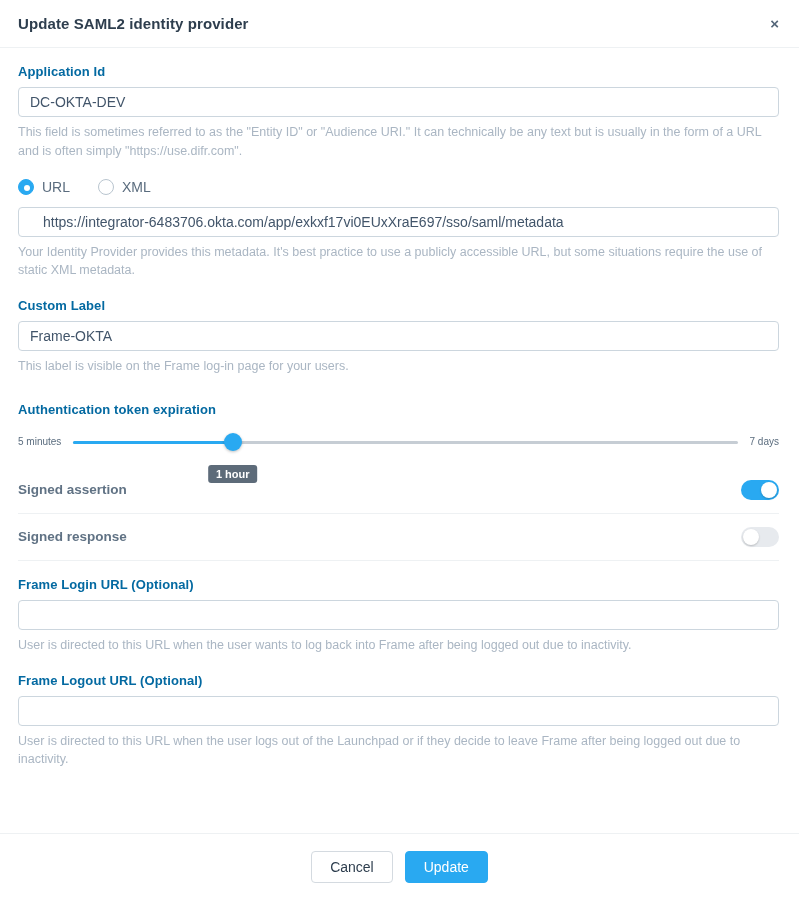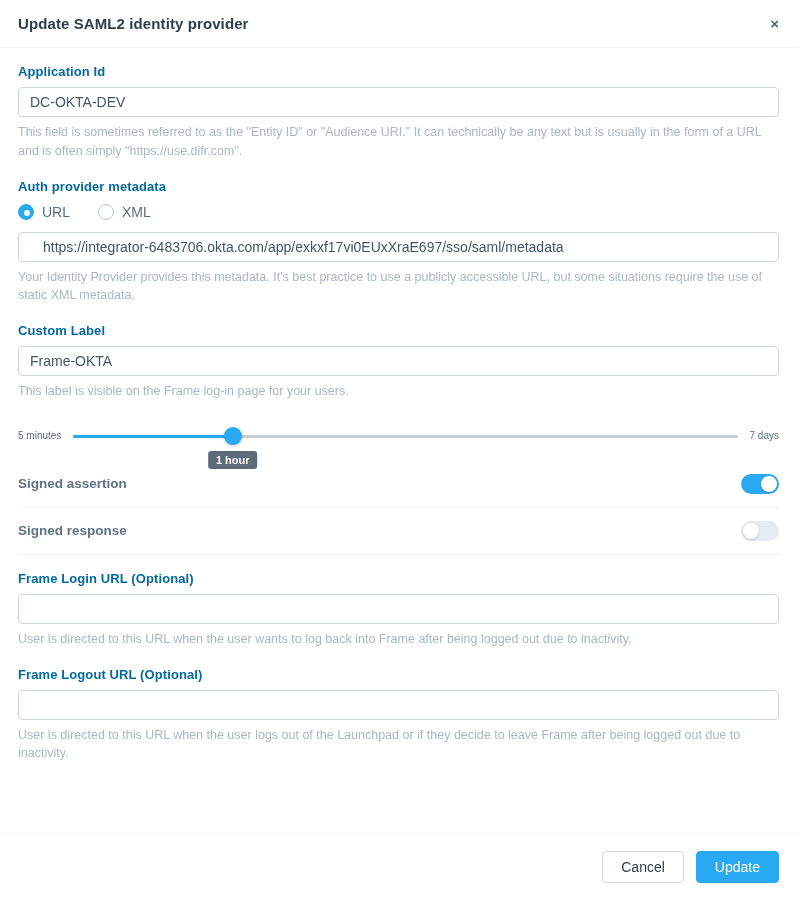--- a/index.html
+++ b/index.html
@@ -29,41 +29,41 @@
   .radio-label { font-size:14px; color:#5a6c7e; }
 
   
   .slider-section { margin-top:26px; margin-bottom:8px; }
   .slider-row { display:flex; align-items:center; margin-top:16px; }
   .slider-minmax { font-size:10px; color:#5a6c7e; white-space:nowrap; }
   .slider-track-wrap { flex:1; position:relative; height:18px; margin:0 12px; }
   .slider-track { position:absolute; top:8px; left:0; right:0; height:3px; border-radius:2px; background:#c6cdd4; }
   .slider-fill { position:absolute; top:8px; left:0; height:3px; border-radius:2px; background:#29a9f1; }
   .slider-handle { position:absolute; top:0; width:18px; height:18px; border-radius:50%; background:#29a9f1; transform:translateX(-50%); box-shadow:0 1px 3px rgba(0,0,0,.25); cursor:pointer; }
-  .slider-tooltip { position:absolute; top:24px; transform:translateX(-50%); background:#5d6b79; color:#fff; font-size:11px; font-weight:bold; padding:3px 8px; border-radius:3px; white-space:nowrap; }
+  .slider-tooltip { position:absolute; top:32px; transform:translateX(-50%); background:#5d6b79; color:#fff; font-size:11px; font-weight:bold; padding:3px 8px; border-radius:3px; white-space:nowrap; }
 
   
   .toggle-row { display:flex; align-items:center; justify-content:space-between; padding:13px 0; border-bottom:1px solid #eef1f3; }
   .toggle-row:first-of-type { margin-top:10px; }
   .toggle-label { font-size:13.5px; font-weight:bold; color:#607284; }
   .toggle { width:38px; height:20px; border-radius:10px; position:relative; cursor:pointer; flex:0 0 38px; }
   .toggle.off { background:#e7eaee; }
   .toggle.on  { background:#29a9f1; }
   .toggle .knob { position:absolute; top:2px; width:16px; height:16px; border-radius:50%; background:#fff; box-shadow:0 1px 2px rgba(0,0,0,.2); }
   .toggle.off .knob { left:2px; }
   .toggle.on  .knob { right:2px; }
 
   .after-toggles { margin-top:16px; }
 
   
   .url-rows { margin-top:26px; }
   .url-row { display:flex; align-items:center; justify-content:space-between; padding:13px 0; }
 
   
-  .modal-footer { flex:0 0 66px; border-top:1px solid #eef1f3; display:flex; align-items:center; justify-content:flex-end; gap:12px; padding:0 20px; }
+  .modal-footer { flex:0 0 66px; border-top:1px solid #eef1f3; display:flex; align-items:center; justify-content:center; gap:12px; padding:0 32px; }
   .btn { height:32px; border-radius:4px; font-size:14px; font-family:"Liberation Sans", sans-serif; cursor:pointer; padding:0 18px; }
   .btn-cancel { background:#fff; border:1px solid #d4dae0; color:#2e3e4e; }
   .btn-update { background:#29a9f1; border:1px solid #29a9f1; color:#fff; }
 </style>
 </head>
 <body>
 
 <div class="modal">
 
   <div class="modal-header">
@@ -73,21 +73,20 @@
 
   <div class="modal-body">
 
     <div class="section">
       <div class="field-label">Application Id</div>
       <input class="text-input" type="text" value="DC-OKTA-DEV" style="">
       <div class="helper">This field is sometimes referred to as the "Entity ID" or "Audience URI." It can technically be any text but is usually in the form of a URL and is often simply "https://use.difr.com".</div>
     </div>
 
     <div class="section">
-      <div class="field-label">Auth provider metadata</div>
       <div class="radio-row">
         <div class="radio-opt selected">
           <span class="radio-circle"></span>
           <span class="radio-label">URL</span>
         </div>
         <div class="radio-opt">
           <span class="radio-circle"></span>
           <span class="radio-label">XML</span>
         </div>
       </div>
@@ -95,20 +94,21 @@
       <div class="helper">Your Identity Provider provides this metadata. It's best practice to use a publicly accessible URL, but some situations require the use of static XML metadata.</div>
     </div>
 
     <div class="section">
       <div class="field-label">Custom Label</div>
       <input class="text-input" type="text" value="Frame-OKTA" style="">
       <div class="helper">This label is visible on the Frame log-in page for your users.</div>
     </div>
 
     <div class="slider-section">
+      <div class="field-label">Authentication token expiration</div>
       <div class="slider-row">
         <span class="slider-minmax">5 minutes</span>
         <div class="slider-track-wrap">
           <div class="slider-track"></div>
           <div class="slider-fill" style="width: 24%;"></div>
           <div class="slider-handle" style="left: 24%;"></div>
           <div class="slider-tooltip" style="left: 24%;">1 hour</div>
         </div>
         <span class="slider-minmax">7 days</span>
       </div>

